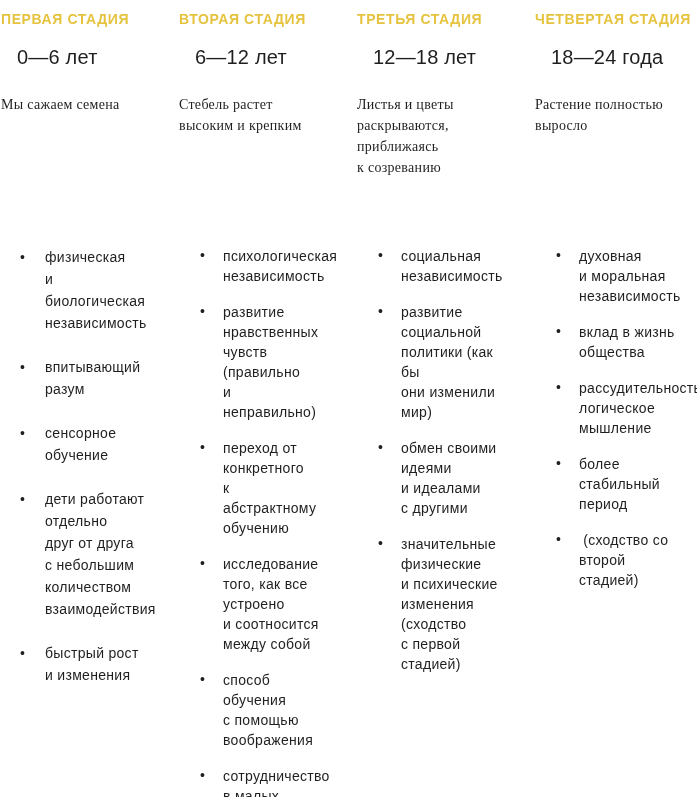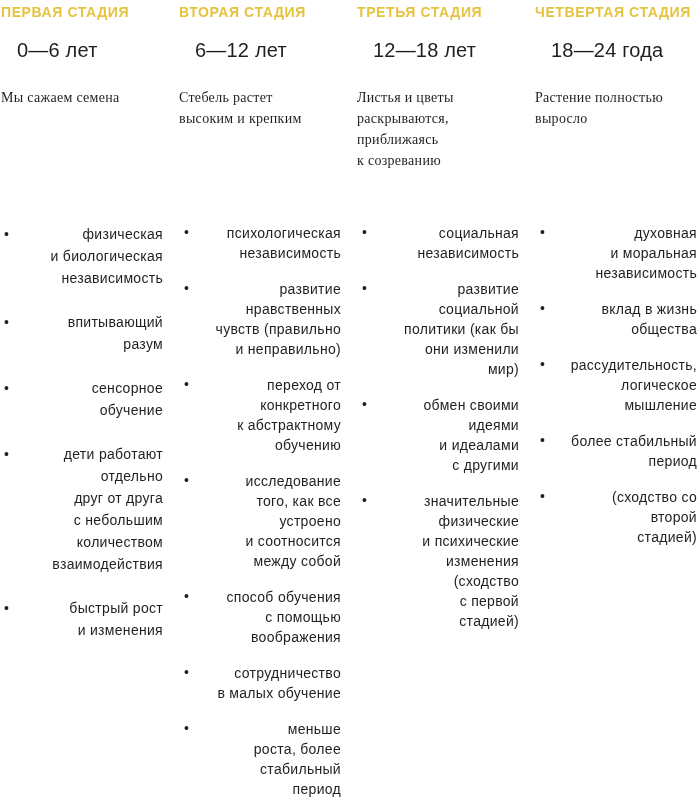--- a/index.html
+++ b/index.html
@@ -12,21 +12,21 @@
     height: 797px;
     overflow: hidden;
     font-family: "Liberation Sans", sans-serif;
     color: #1f1f1f;
     -webkit-font-smoothing: antialiased;
   }
   .page {
     box-sizing: border-box;
     width: 697px;
     height: 643px;
-    padding: 5px 0 0 1px;
+    padding: 12px 0 0 1px;
     display: grid;
     grid-template-columns: repeat(4, 1fr);
     column-gap: 16px;
   }
   .stage-col {
     min-width: 0;
   }
   .stage-head {
     height: 218px;
   }
@@ -48,23 +48,22 @@
   .stage-desc {
     margin: 29px 0 0 0;
     font-size: 14px;
     line-height: 21px;
     letter-spacing: 0.3px;
     white-space: pre-line;
     font-family: Liberation Serif, serif;
   }
   ul.stage-bullets {
     list-style: none;
-    margin: 0;
+    margin: 16px;
     padding: 0;
-    text-align: right;
   }
   ul.stage-bullets li {
     position: relative;
     padding-left: 28px;
     font-size: 14px;
     line-height: 20px;
     letter-spacing: 0.3px;
     margin-bottom: 16px;
     white-space: pre-line;
   }

